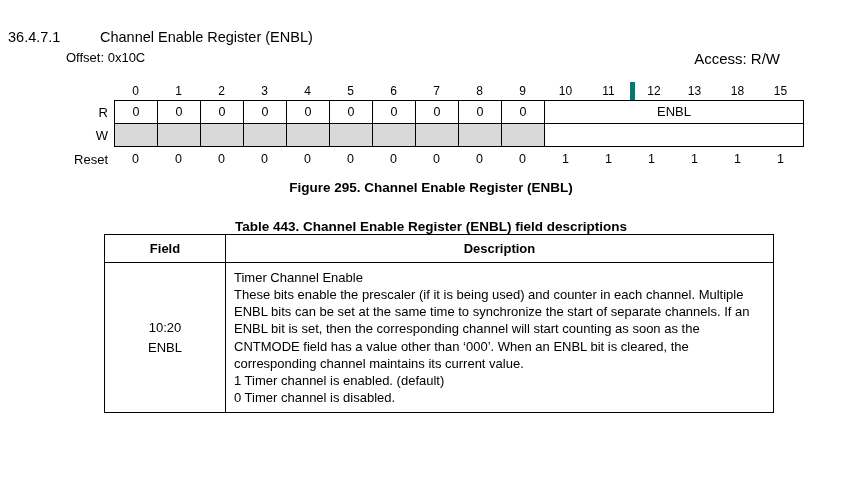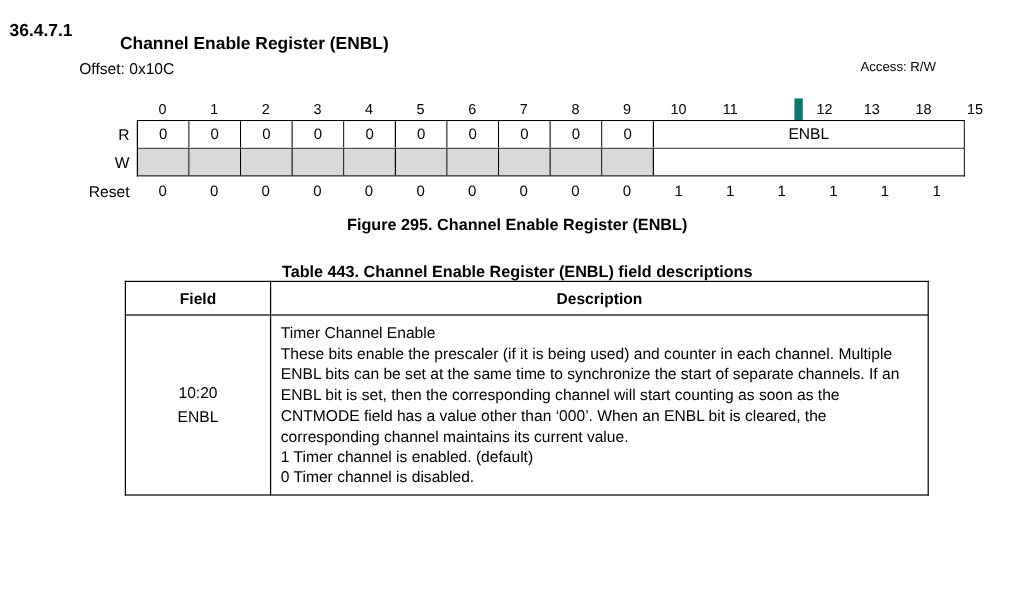--- a/index.html
+++ b/index.html
@@ -19,22 +19,22 @@
     width: 862px;
     height: 504px;
   }
 
   
   .heading {
     position: absolute;
     left: 8px;
     top: 6px;
     display: flex;
-    align-items: center;
-    font-weight: bold;
+    align-items: flex-end;
+    font-weight: normal;
     font-size: 14.5px;
   }
   .heading .num {
     width: 92px;
     display: inline-block;
   }
   .heading .title {
     white-space: nowrap;
     margin-top: 23px;
   }
@@ -43,21 +43,21 @@
   .offset-line {
     position: absolute;
     left: 66px;
     top: 50px;
     font-size: 13px;
   }
   .access-line {
     position: absolute;
     right: 82px;
     top: 50px;
-    font-size: 11px;
+    font-size: 15px;
   }
 
   
   .regblock {
     position: absolute;
     left: 66px;
     top: 82px;
   }
   .regrow {
     display: flex;
@@ -133,22 +133,21 @@
   
   .enbl-field {
     display: flex;
     align-items: center;
     justify-content: center;
     font-size: 13px;
     border-right: none;
     box-sizing: border-box;
   }
   .vline {
-    border-left: 7px solid #0f766e;
-    margin-left: 32px;
+    border-left: 5px solid #0f766e;
   }
 
   
   .resetrow {
     margin-top: 3px;
   }
   .resetrow .cell {
     height: 18px;
     line-height: 18px;
     font-size: 12.5px;

